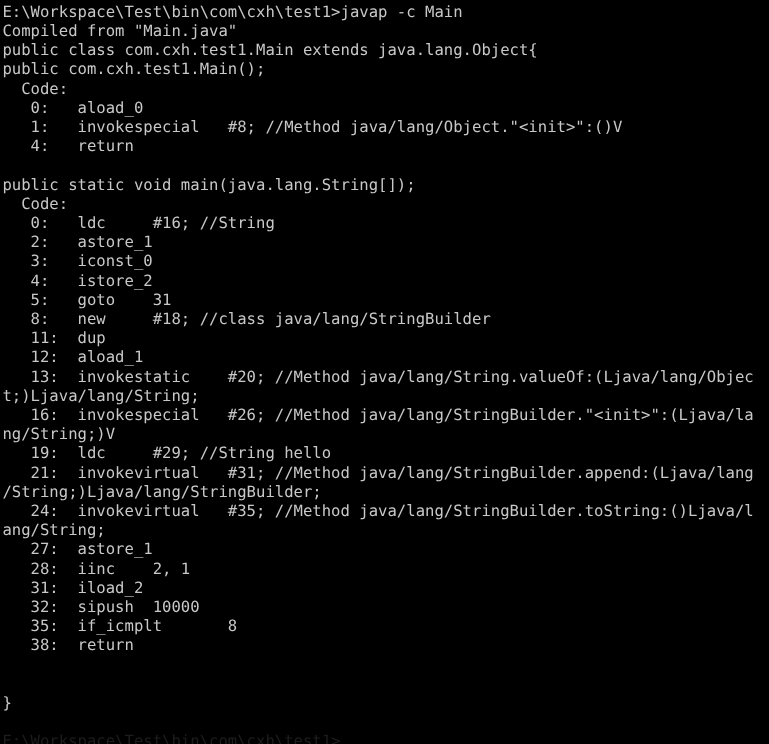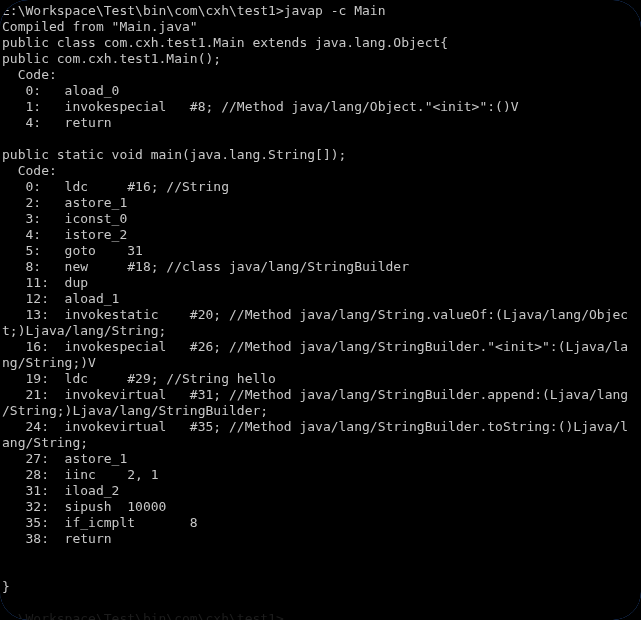--- a/index.html
+++ b/index.html
@@ -76,20 +76,20 @@
     left: 0;
     top: 0;
     width: 1px;
     height: 620px;
     background: #0c0c0c;
   }
 </style>
 </head>
 <body>
 
-<div id="console-window" style="background: #3b82f6; border-radius: 28px;">
+<div id="console-window" style="background: #3b82f6;">
   <div id="left-gutter"></div>
 
   <div id="console-screen" style="background: rgb(0, 0, 0);">
     <div id="console-lines" style="color: rgb(200, 200, 200);"><div class="console-line">E:\Workspace\Test\bin\com\cxh\test1&gt;javap -c Main</div><div class="console-line">Compiled from "Main.java"</div><div class="console-line">public class com.cxh.test1.Main extends java.lang.Object{</div><div class="console-line">public com.cxh.test1.Main();</div><div class="console-line">  Code:</div><div class="console-line">   0:   aload_0</div><div class="console-line">   1:   invokespecial   #8; //Method java/lang/Object."&lt;init&gt;":()V</div><div class="console-line">   4:   return</div><div class="console-line blank">&nbsp;</div><div class="console-line">public static void main(java.lang.String[]);</div><div class="console-line">  Code:</div><div class="console-line">   0:   ldc     #16; //String</div><div class="console-line">   2:   astore_1</div><div class="console-line">   3:   iconst_0</div><div class="console-line">   4:   istore_2</div><div class="console-line">   5:   goto    31</div><div class="console-line">   8:   new     #18; //class java/lang/StringBuilder</div><div class="console-line">   11:  dup</div><div class="console-line">   12:  aload_1</div><div class="console-line">   13:  invokestatic    #20; //Method java/lang/String.valueOf:(Ljava/lang/Objec</div><div class="console-line">t;)Ljava/lang/String;</div><div class="console-line">   16:  invokespecial   #26; //Method java/lang/StringBuilder."&lt;init&gt;":(Ljava/la</div><div class="console-line">ng/String;)V</div><div class="console-line">   19:  ldc     #29; //String hello</div><div class="console-line">   21:  invokevirtual   #31; //Method java/lang/StringBuilder.append:(Ljava/lang</div><div class="console-line">/String;)Ljava/lang/StringBuilder;</div><div class="console-line">   24:  invokevirtual   #35; //Method java/lang/StringBuilder.toString:()Ljava/l</div><div class="console-line">ang/String;</div><div class="console-line">   27:  astore_1</div><div class="console-line">   28:  iinc    2, 1</div><div class="console-line">   31:  iload_2</div><div class="console-line">   32:  sipush  10000</div><div class="console-line">   35:  if_icmplt       8</div><div class="console-line">   38:  return</div><div class="console-line blank">&nbsp;</div><div class="console-line blank">&nbsp;</div><div class="console-line">}</div><div class="console-line blank">&nbsp;</div><div class="console-line blank">&nbsp;</div></div>
     <div id="partial-row">E:\Workspace\Test\bin\com\cxh\test1&gt;</div>
   </div>
 </div>
 
 </body></html>

